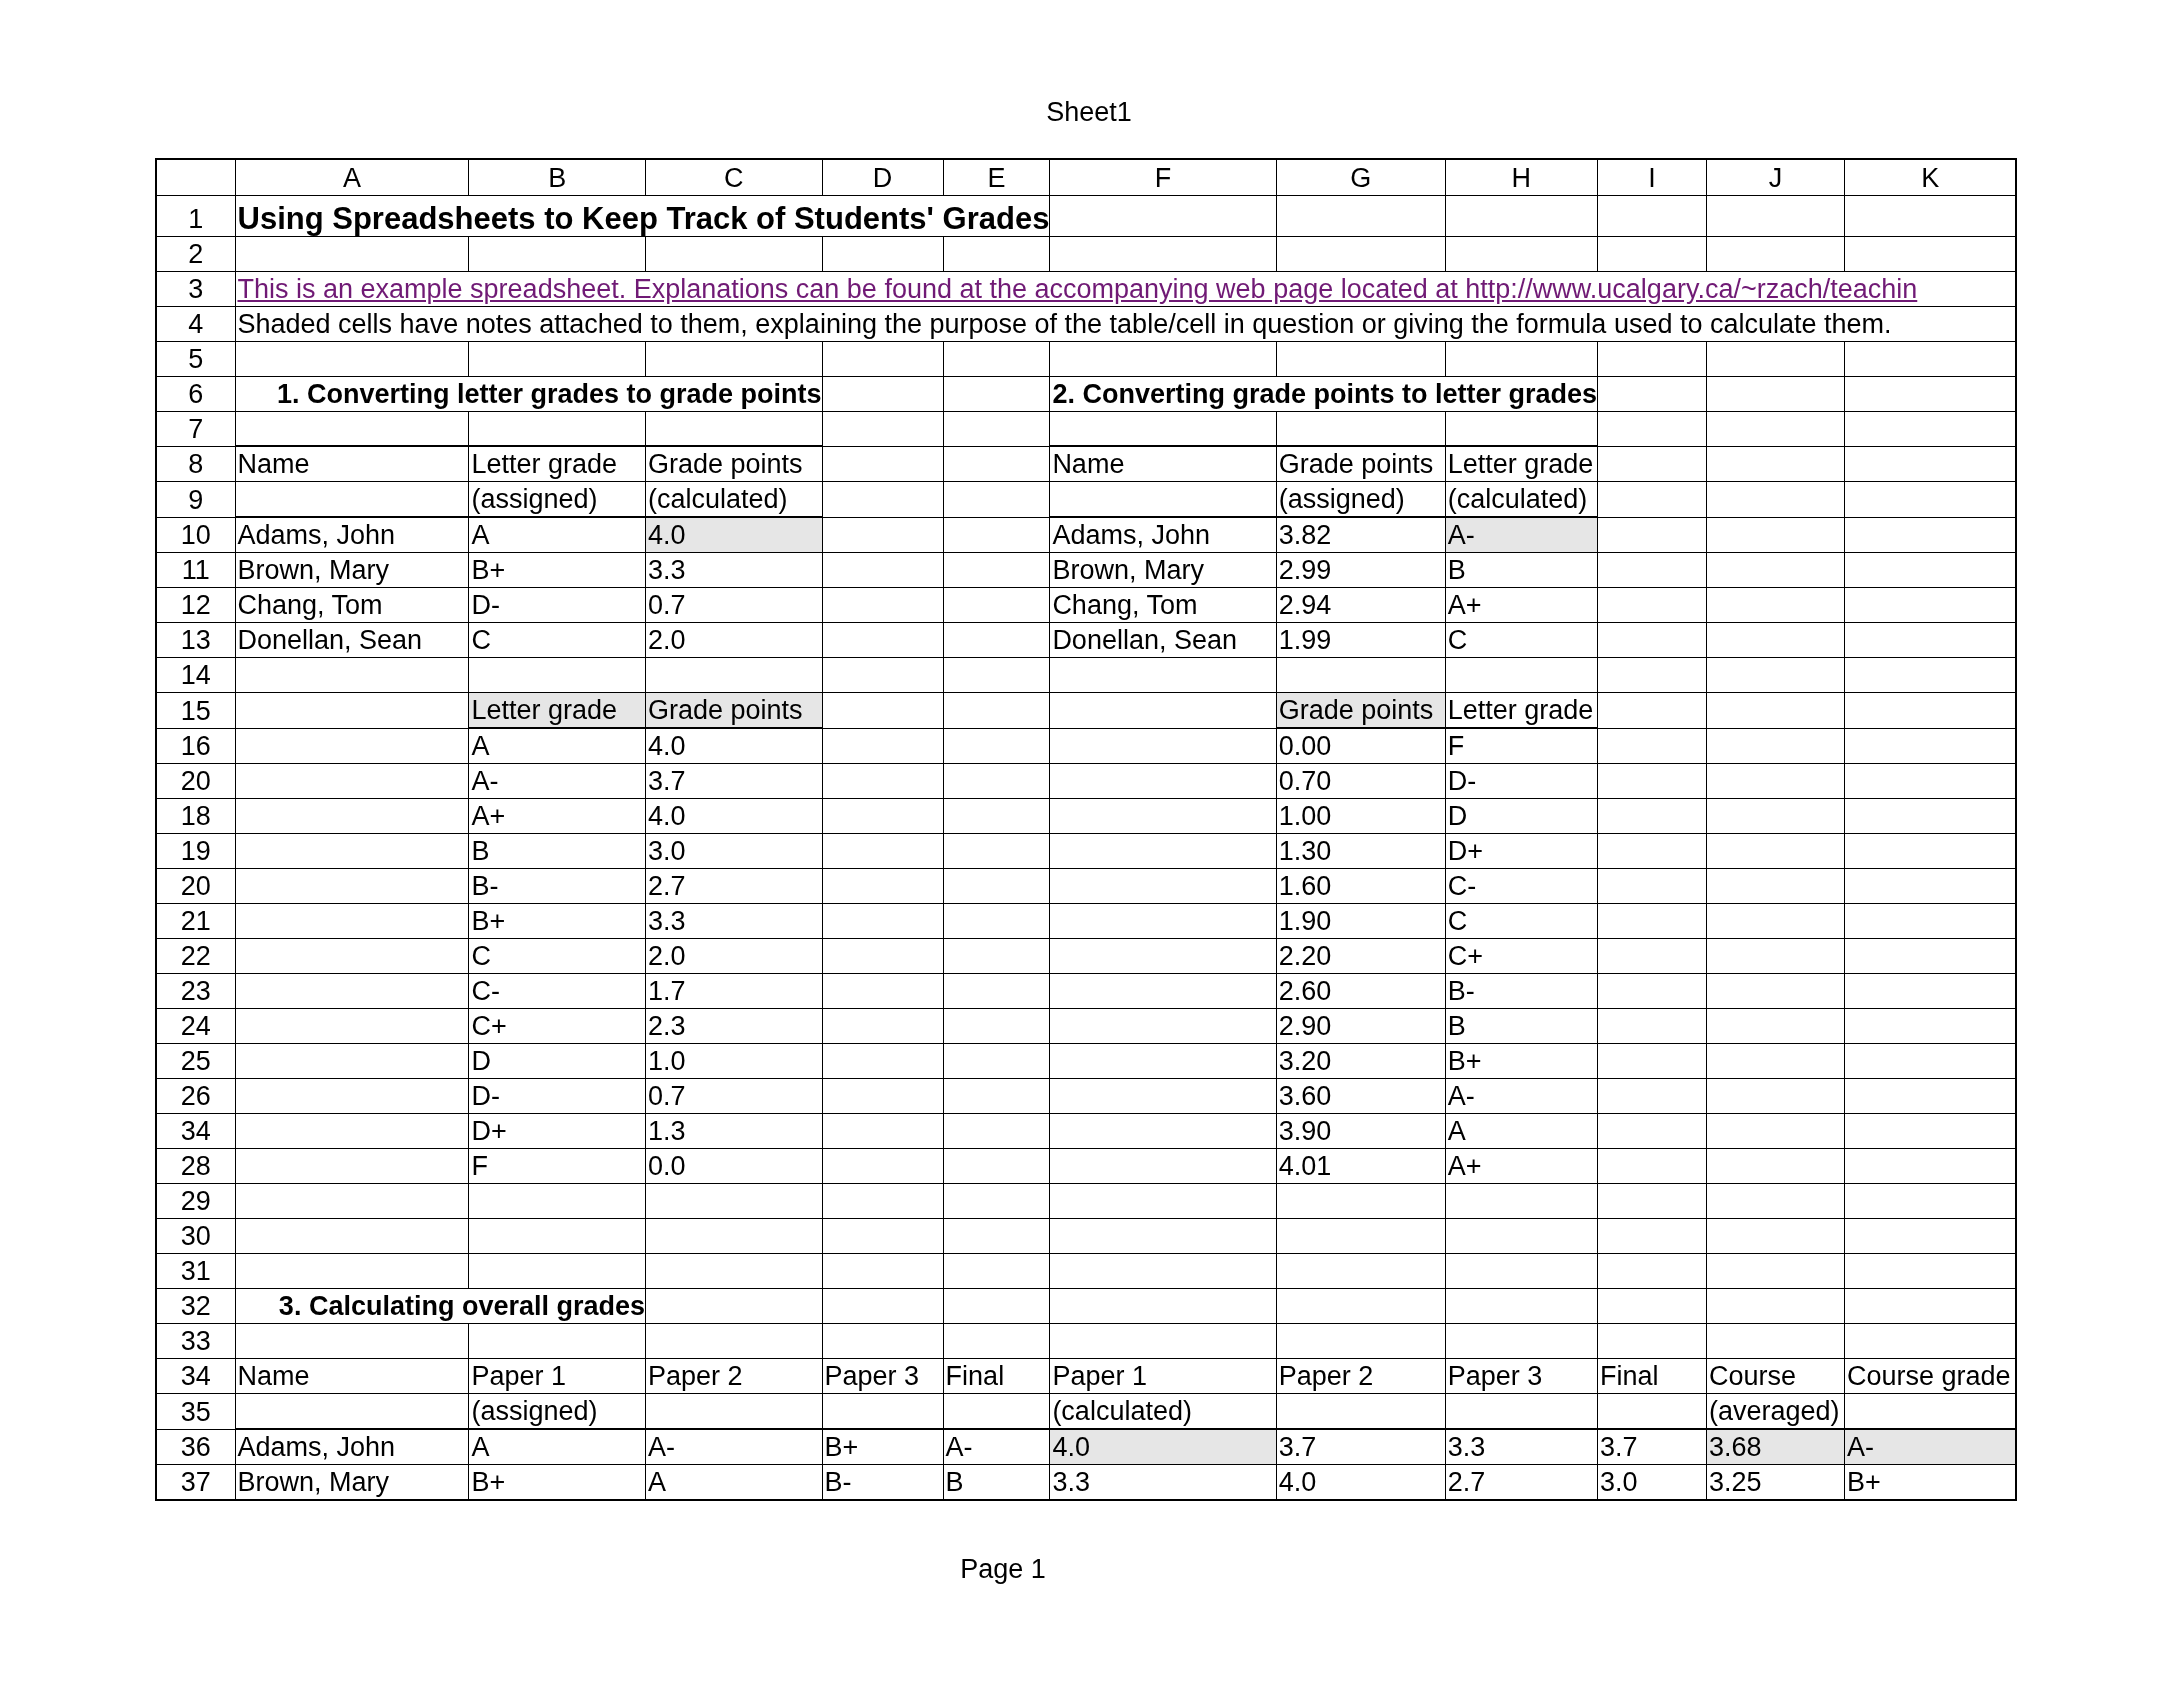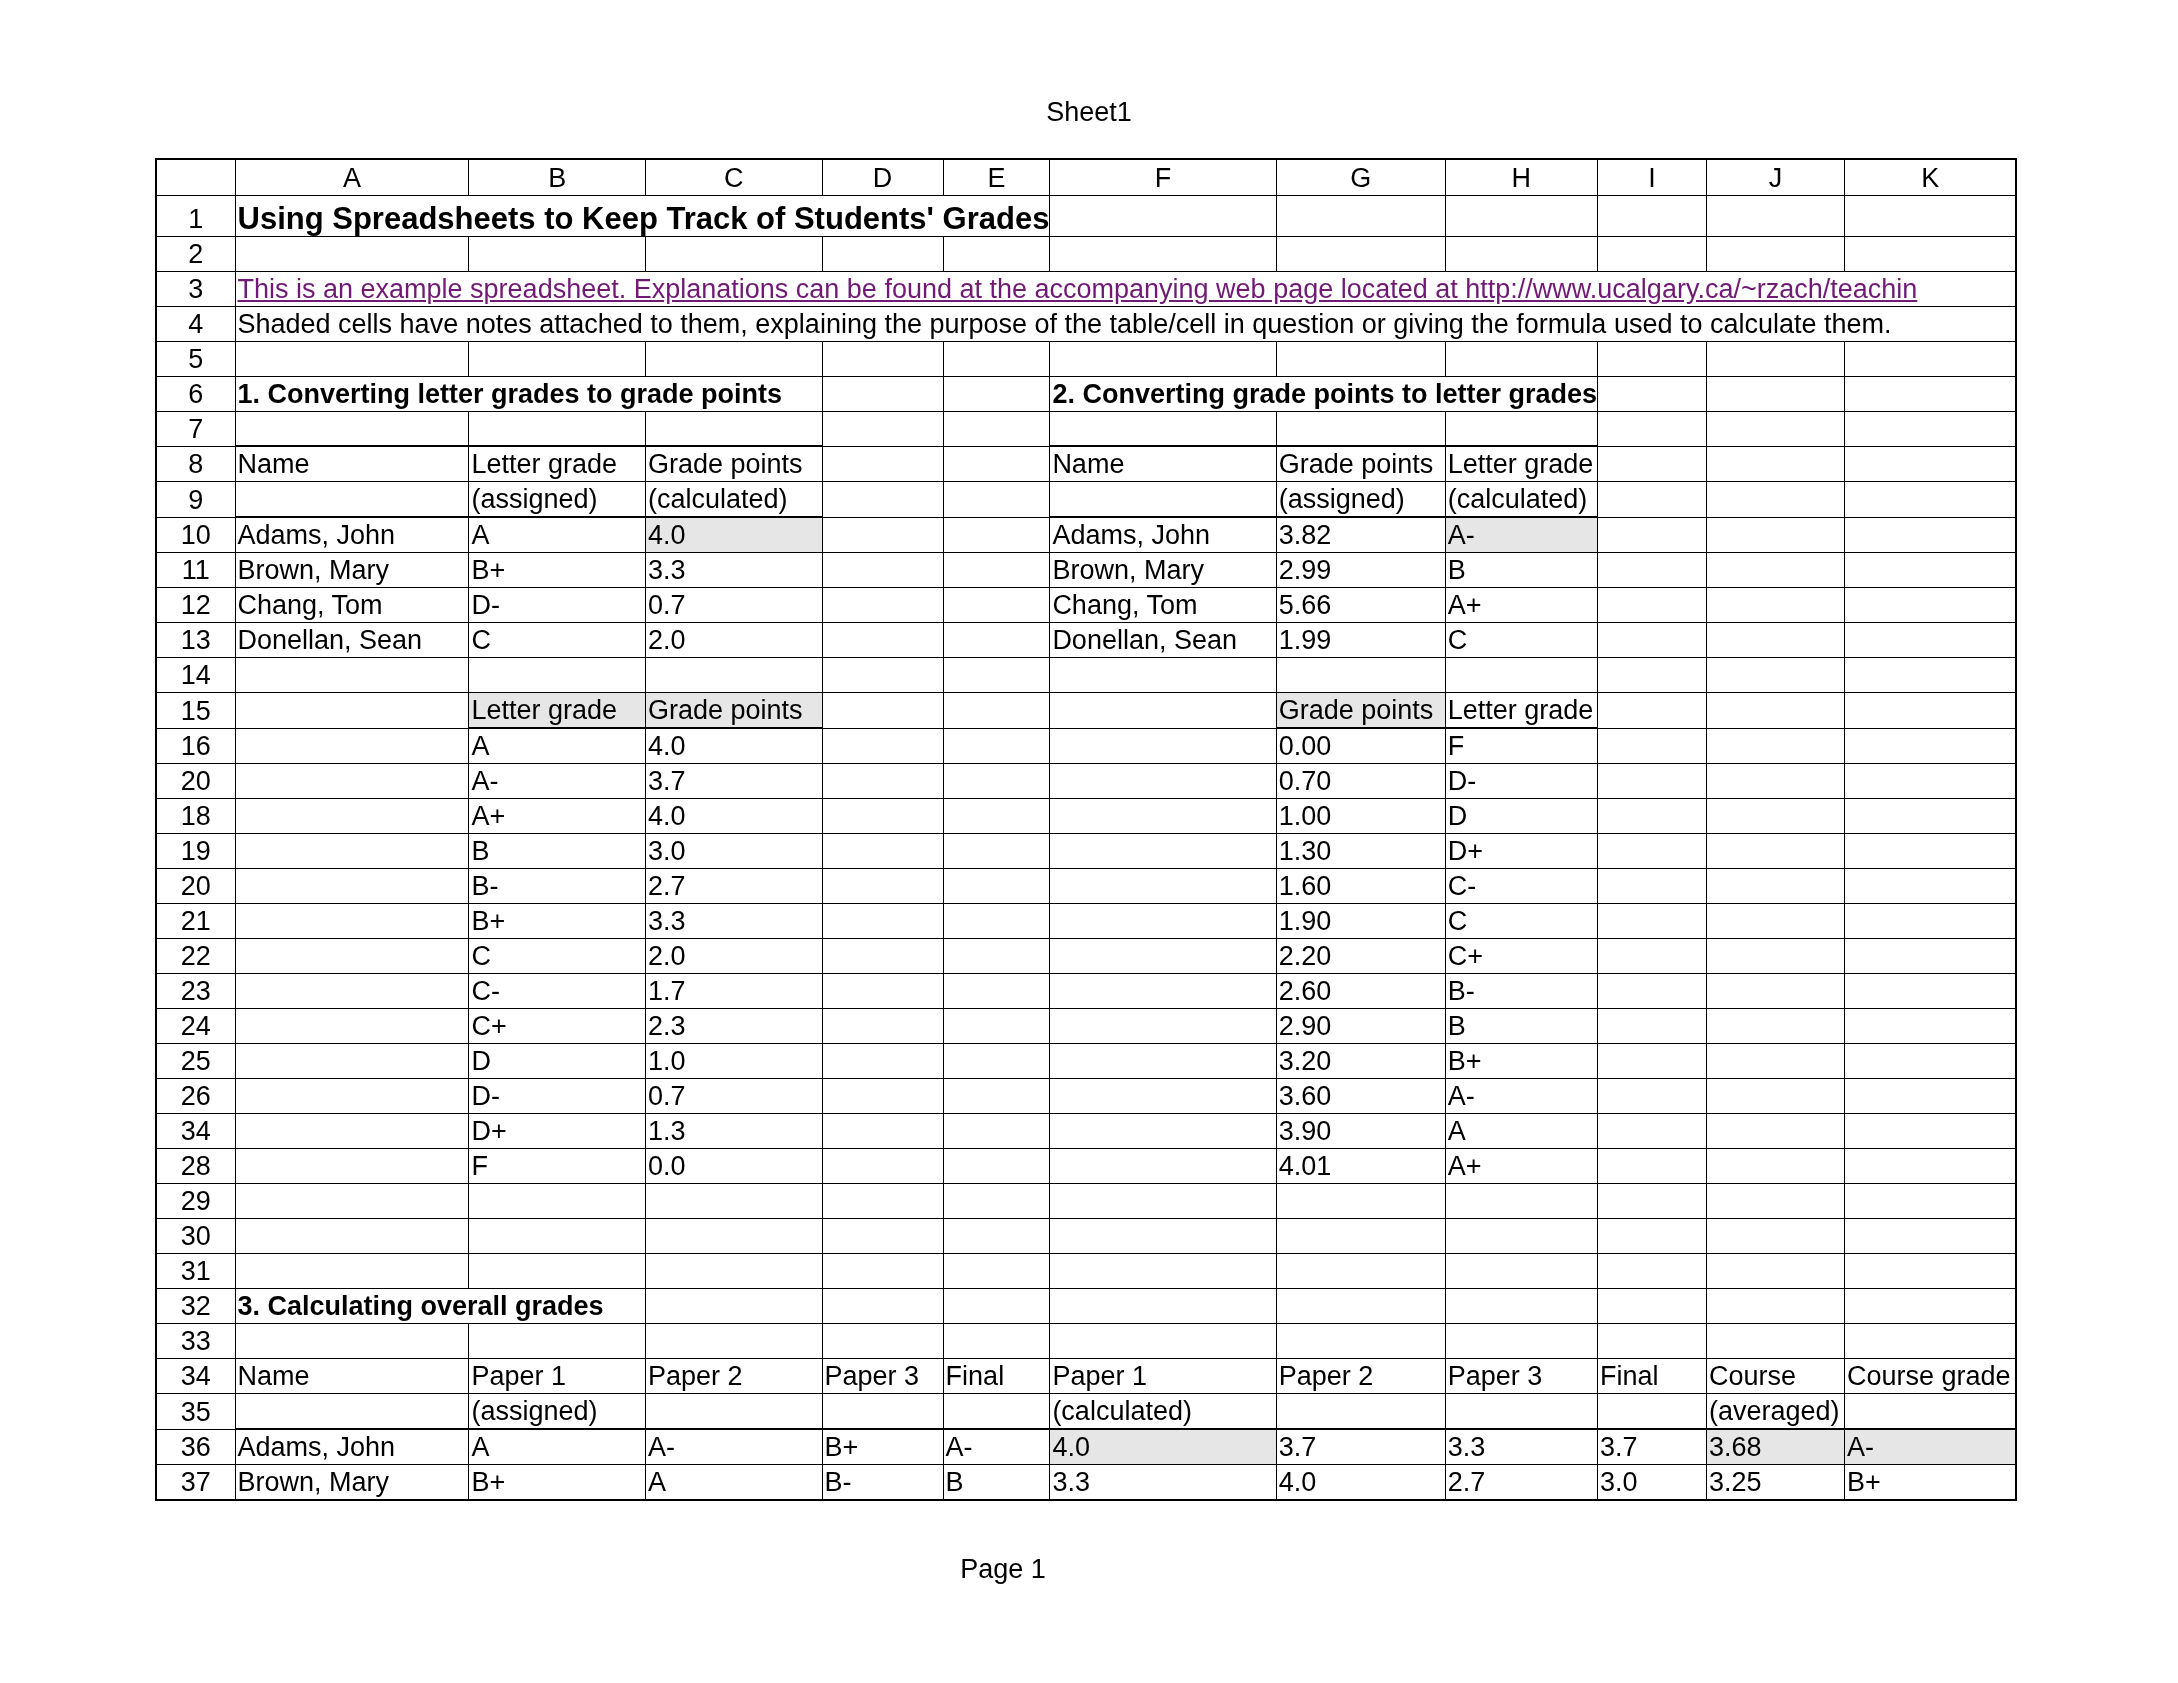--- a/index.html
+++ b/index.html
@@ -11,21 +11,21 @@
                  font-size:27px; line-height:32px; }
   .grid { position:absolute; left:155px; top:158px; border-collapse:collapse;
           table-layout:fixed; border:2px solid #000; }
   .grid td, .grid th { border:1px solid #000; padding:0 0 0 2px; white-space:nowrap;
           overflow:visible; font-size:27px; font-weight:normal; height:34px; line-height:34px;
           text-align:left; vertical-align:bottom; box-sizing:border-box; }
   .grid th { text-align:center; height:36px; padding:0; }
   .grid td.rh { text-align:center; padding:0; }
   .grid tr.r1 td { height:41px; }
   .grid td.title { font-weight:bold; font-size:31px; }
-  .grid td.section { font-weight:bold; }
+  .grid td.section { font-weight:bold;text-align:right; }
   .grid td.link { color:#701a75; text-decoration:underline; overflow:hidden; }
   .grid td.shade { background:#e6e6e6; }
   .grid td.thick-top { border-top:2px solid #000; }
   col.rh { width:79px; } col.cA { width:228px; } col.cB { width:172px; } col.cC { width:172px; }
   col.cD { width:118px; } col.cE { width:104px; } col.cF { width:221px; } col.cG { width:165px; }
   col.cH { width:118px; } col.cI { width:109px; } col.cJ { width:138px; } col.cK { width:172px; }
 </style>
 </head>
 <body>
 
@@ -190,21 +190,21 @@
         <td class=""></td>
       </tr>
       <tr>
         <td class="rh">12</td>
         <td class="">Chang, Tom</td>
         <td class="">D-</td>
         <td class="">0.7</td>
         <td class=""></td>
         <td class=""></td>
         <td class="">Chang, Tom</td>
-        <td class="">5.66</td>
+        <td class="">2.94</td>
         <td class="">A+</td>
         <td class=""></td>
         <td class=""></td>
         <td class=""></td>
       </tr>
       <tr>
         <td class="rh">13</td>
         <td class="">Donellan, Sean</td>
         <td class="">C</td>
         <td class="">2.0</td>

